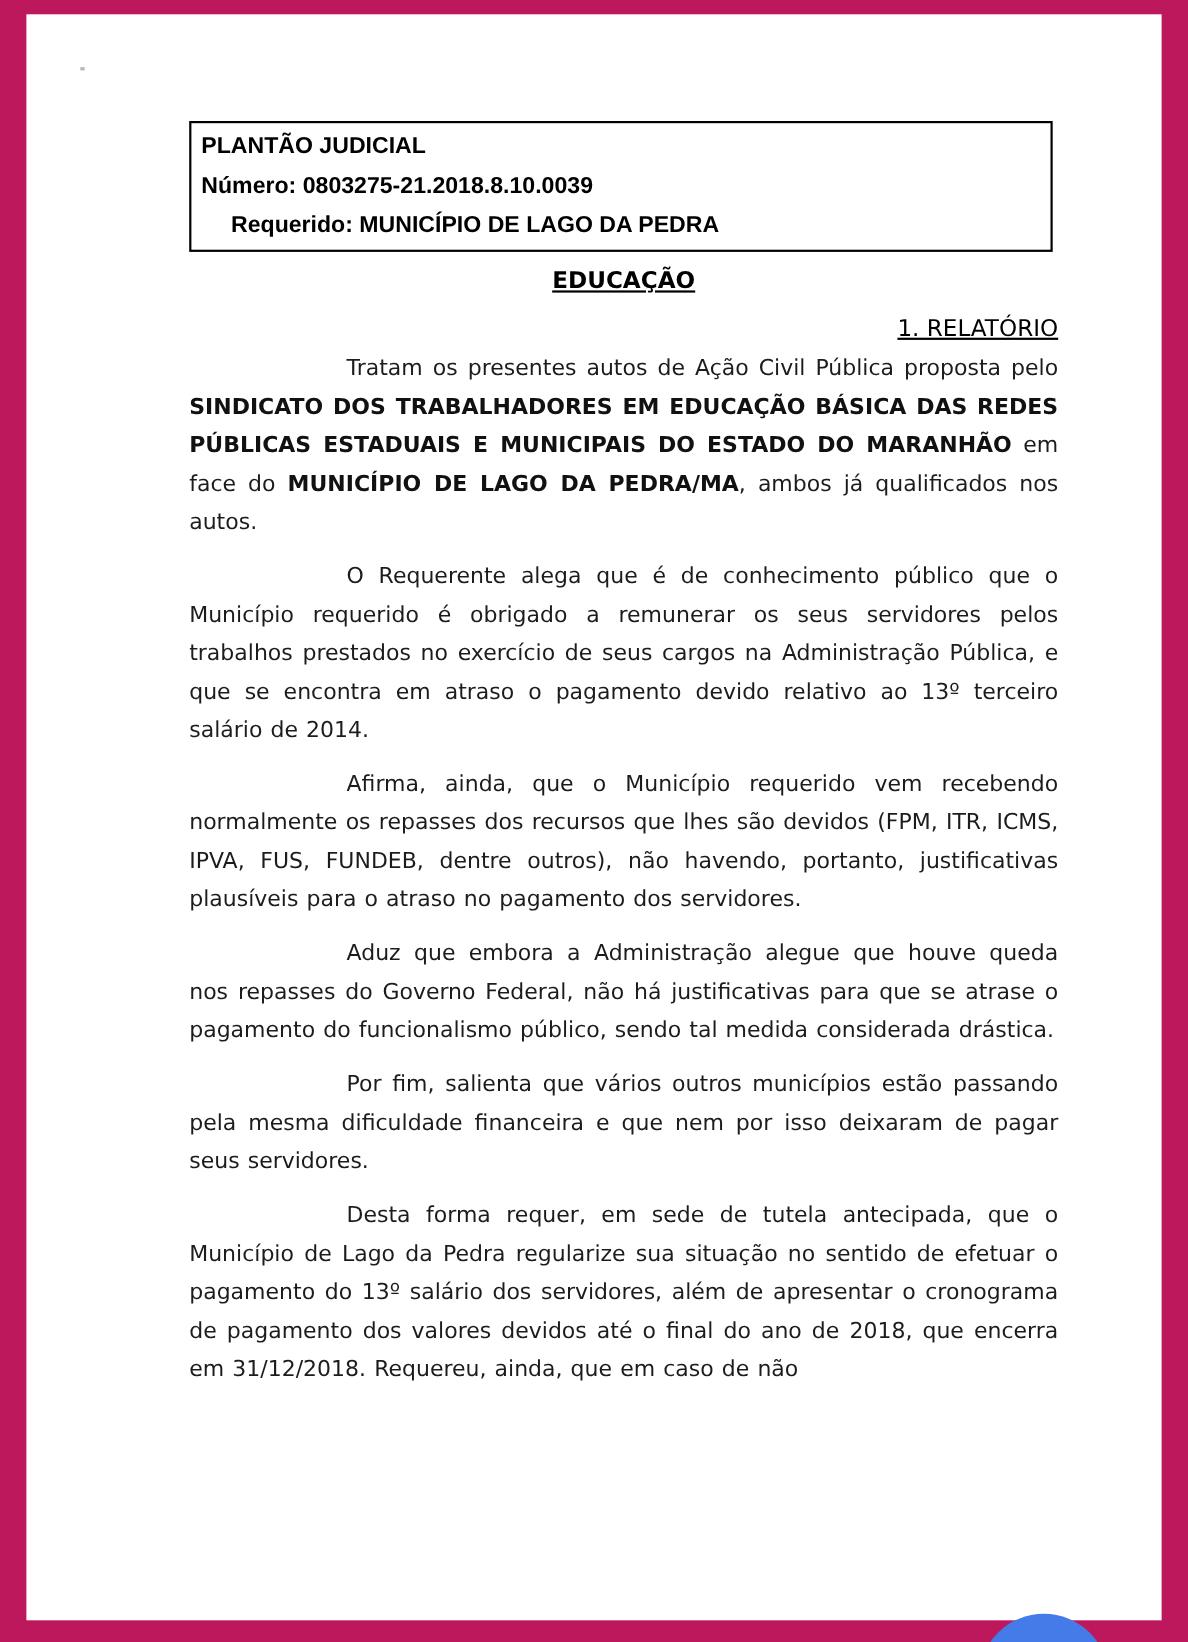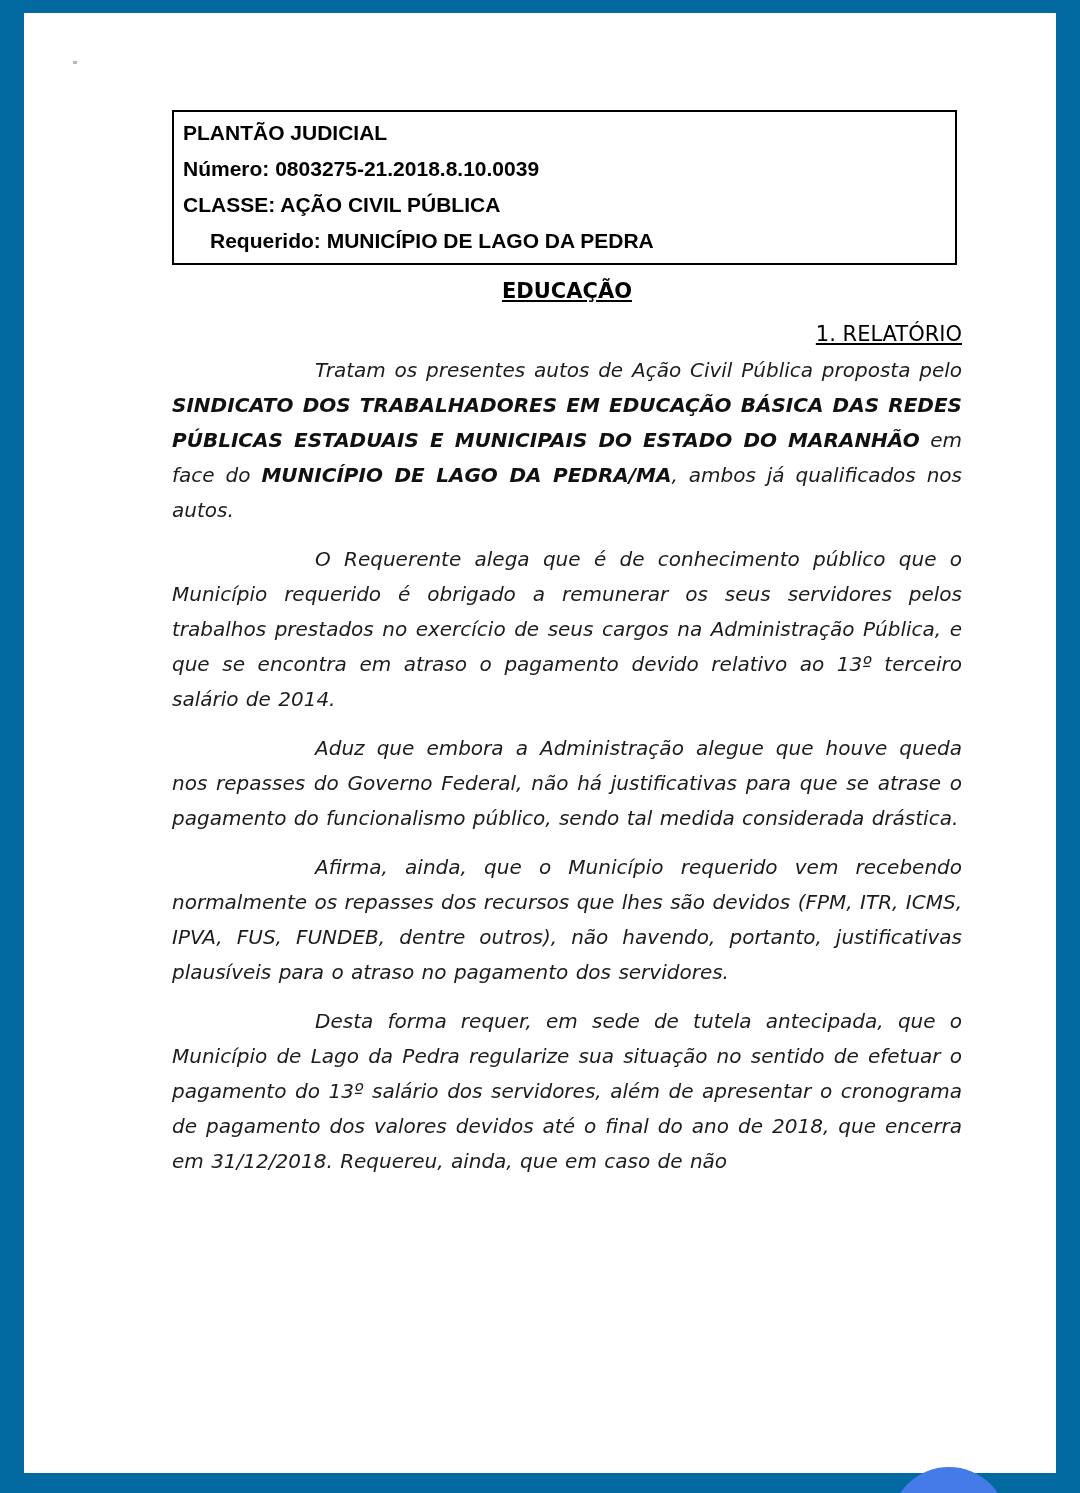--- a/index.html
+++ b/index.html
@@ -65,60 +65,59 @@
   }
   .body-wrap{margin-top:6px;}
   .body-p{
     margin:0 0 14px 0;
     font-size:20px;
     line-height:35px;
     text-align:justify;
     text-indent:143px;
     word-spacing:1px;
     color:#1c1c1c;
-    font-style:italic;
   }
   .body-p b{font-weight:bold;color:#111;}
   .fab{
     position:absolute;
     left:890px;top:1467px;
     width:118px;height:118px;
     border-radius:50%;
     border:none;
     background:#447BE8;
     cursor:pointer;
   }
 </style>
 </head>
 <body>
 
-<div class="screen" style="background: #0369a1;">
+<div class="screen" style="background: #be185d;">
 
   <div class="paper" style="background: rgb(255, 255, 255);">
 
     <div class="stray-mark"></div>
 
     <div class="content">
 
       <div class="header-box">
         <p>PLANTÃO JUDICIAL</p>
         <p>Número: 0803275-21.2018.8.10.0039</p>
-        <p>CLASSE: AÇÃO CIVIL PÚBLICA</p>
         <p>Requerido: MUNICÍPIO DE LAGO DA PEDRA</p>
       </div>
 
       <h1 class="h-decision">EDUCAÇÃO</h1>
 
       <h2 class="h-section">1. RELATÓRIO</h2>
 
       <div class="body-wrap">
           <p class="body-p"><span>Tratam os presentes autos de Ação Civil Pública proposta pelo </span><b>SINDICATO DOS TRABALHADORES EM EDUCAÇÃO BÁSICA DAS REDES PÚBLICAS ESTADUAIS E MUNICIPAIS DO ESTADO DO MARANHÃO</b><span> em face do </span><b>MUNICÍPIO DE LAGO DA PEDRA/MA</b><span>, ambos já qualificados nos autos.</span></p>
           <p class="body-p"><span>O Requerente alega que é de conhecimento público que o Município requerido é obrigado a remunerar os seus servidores pelos trabalhos prestados no exercício de seus cargos na Administração Pública, e que se encontra em atraso o pagamento devido relativo ao 13º terceiro salário de 2014.</span></p>
+          <p class="body-p"><span>Afirma, ainda, que o Município requerido vem recebendo normalmente os repasses dos recursos que lhes são devidos (FPM, ITR, ICMS, IPVA, FUS, FUNDEB, dentre outros), não havendo, portanto, justificativas plausíveis para o atraso no pagamento dos servidores.</span></p>
           <p class="body-p"><span>Aduz que embora a Administração alegue que houve queda nos repasses do Governo Federal, não há justificativas para que se atrase o pagamento do funcionalismo público, sendo tal medida considerada drástica.</span></p>
-          <p class="body-p"><span>Afirma, ainda, que o Município requerido vem recebendo normalmente os repasses dos recursos que lhes são devidos (FPM, ITR, ICMS, IPVA, FUS, FUNDEB, dentre outros), não havendo, portanto, justificativas plausíveis para o atraso no pagamento dos servidores.</span></p>
+          <p class="body-p"><span>Por fim, salienta que vários outros municípios estão passando pela mesma dificuldade financeira e que nem por isso deixaram de pagar seus servidores.</span></p>
           <p class="body-p"><span>Desta forma requer, em sede de tutela antecipada, que o Município de Lago da Pedra regularize sua situação no sentido de efetuar o pagamento do 13º salário dos servidores, além de apresentar o cronograma de pagamento dos valores devidos até o final do ano de 2018, que encerra em 31/12/2018. Requereu, ainda, que em caso de não</span></p>
         </div>
 
     </div>
 
   </div>
 
   <button class="fab" aria-label="floating action" style="background: rgb(68, 123, 232);"></button>
 
 </div>

